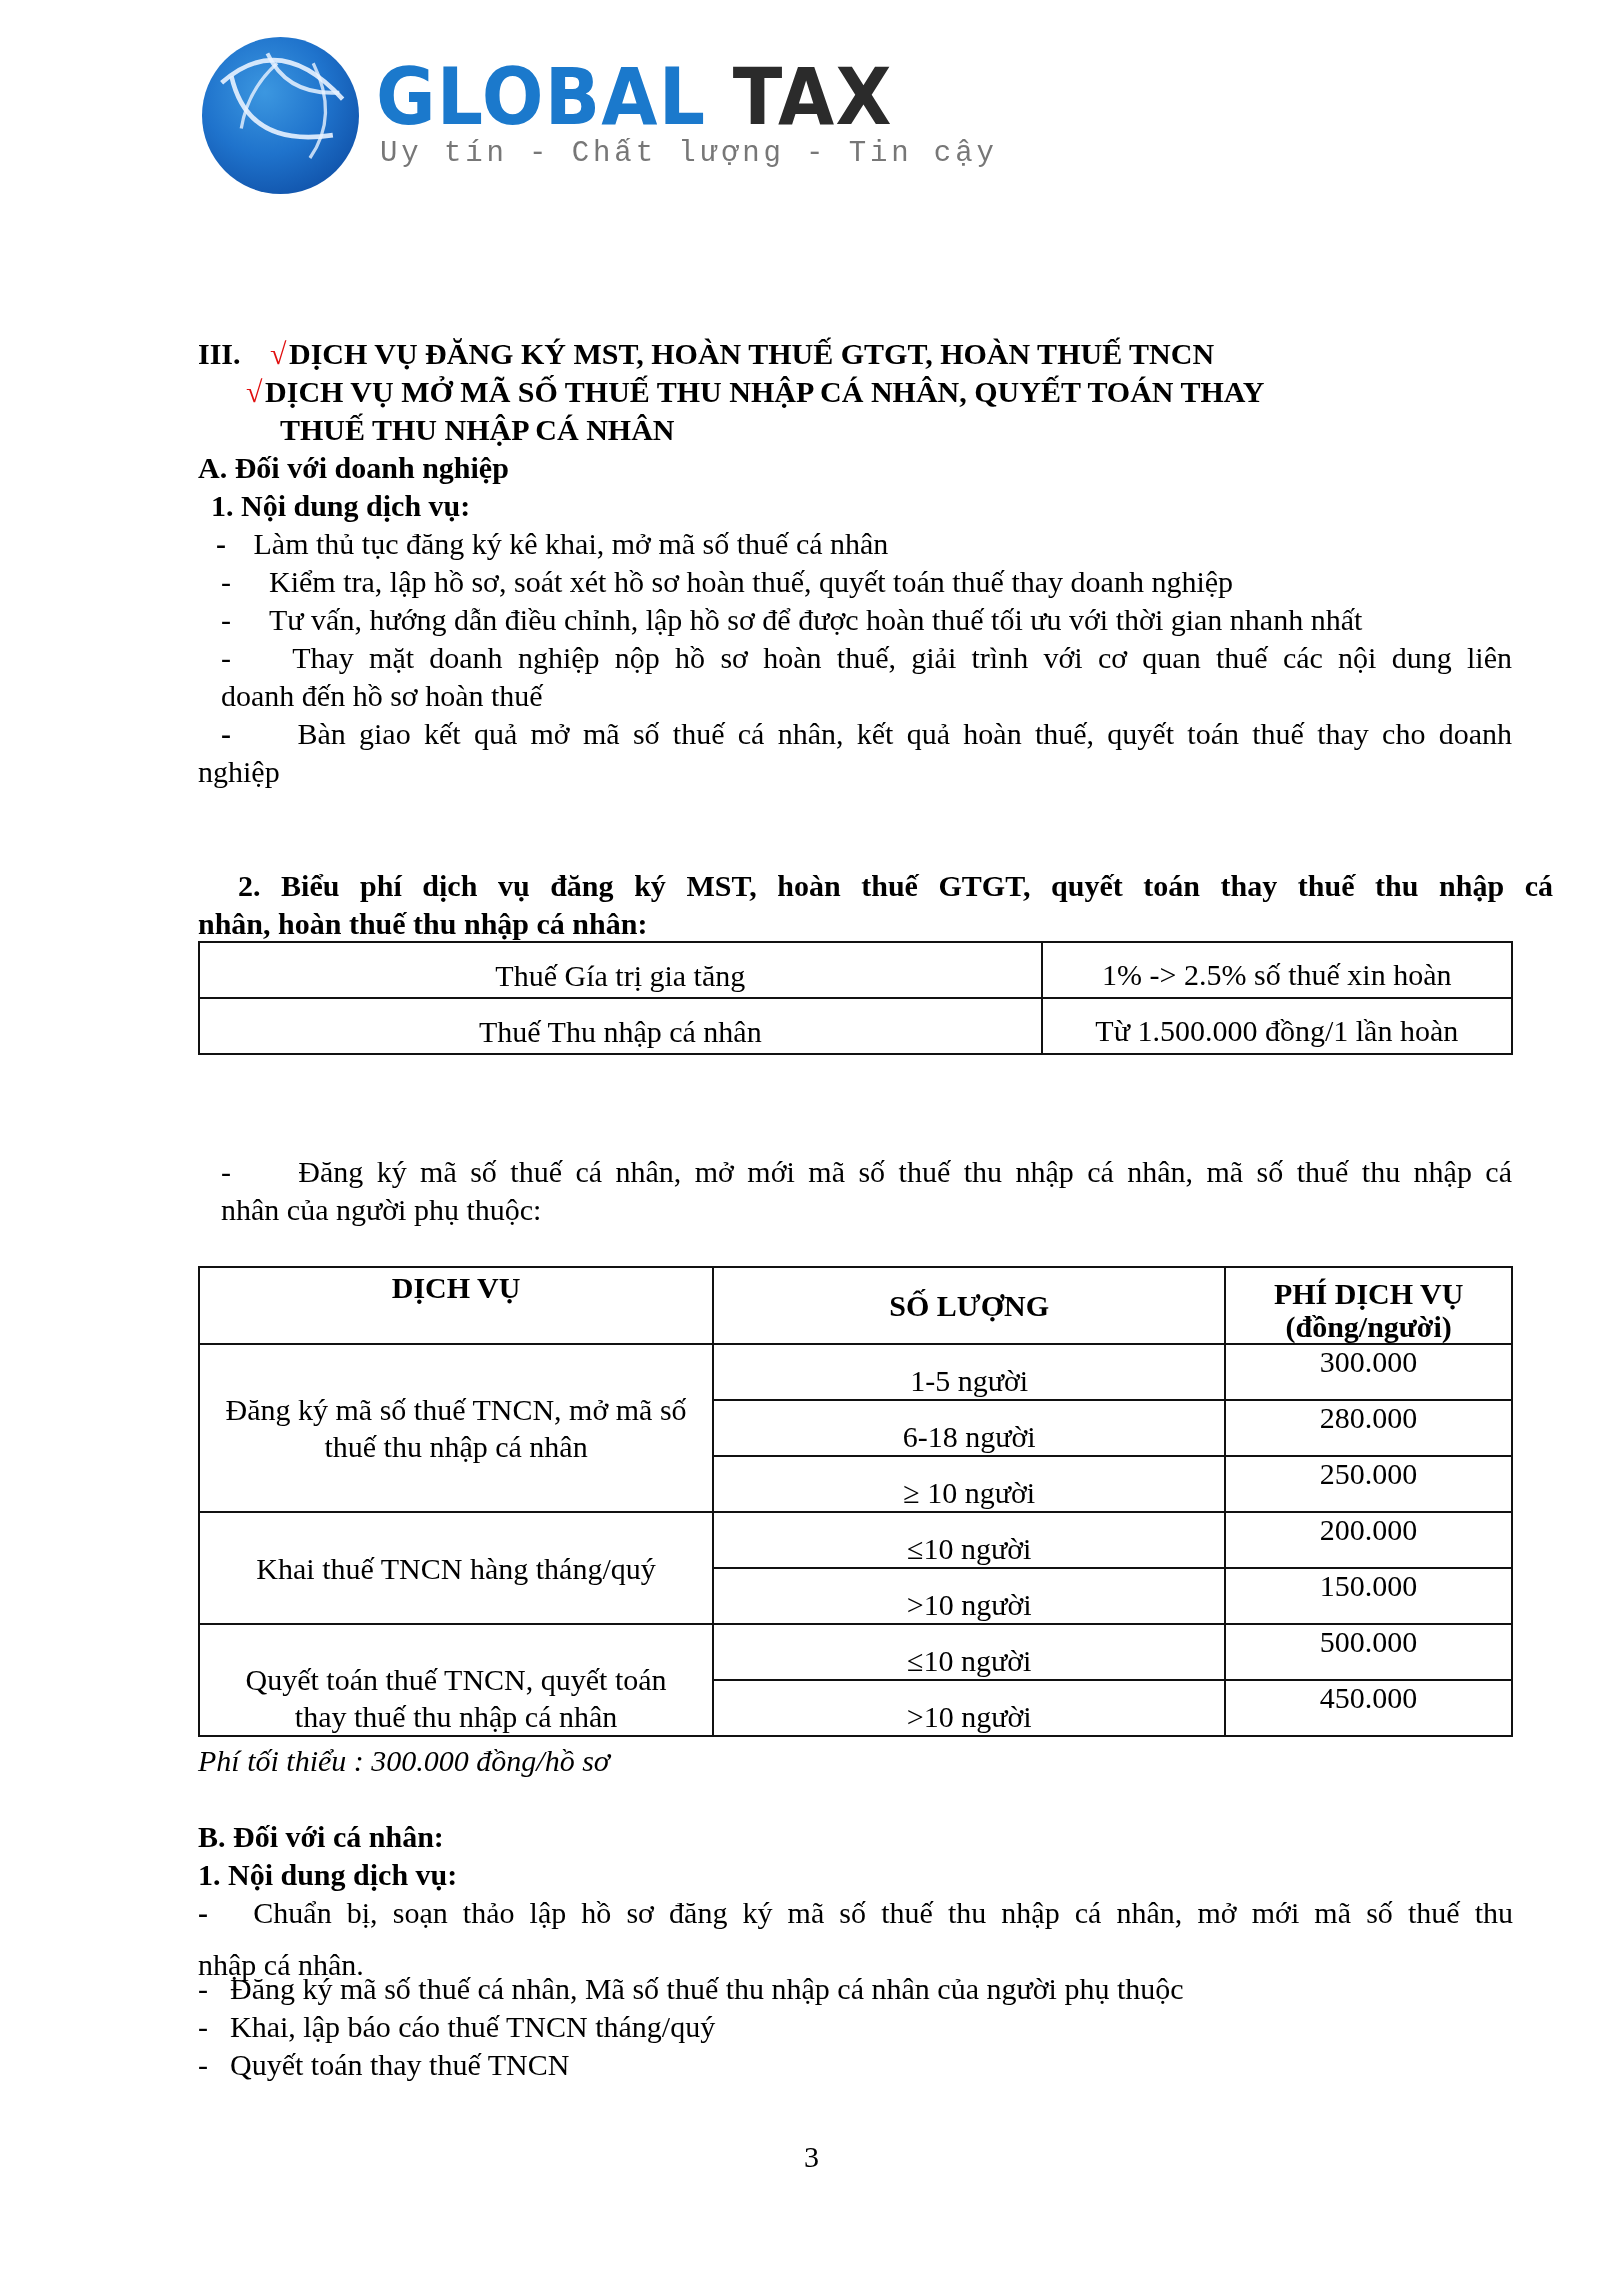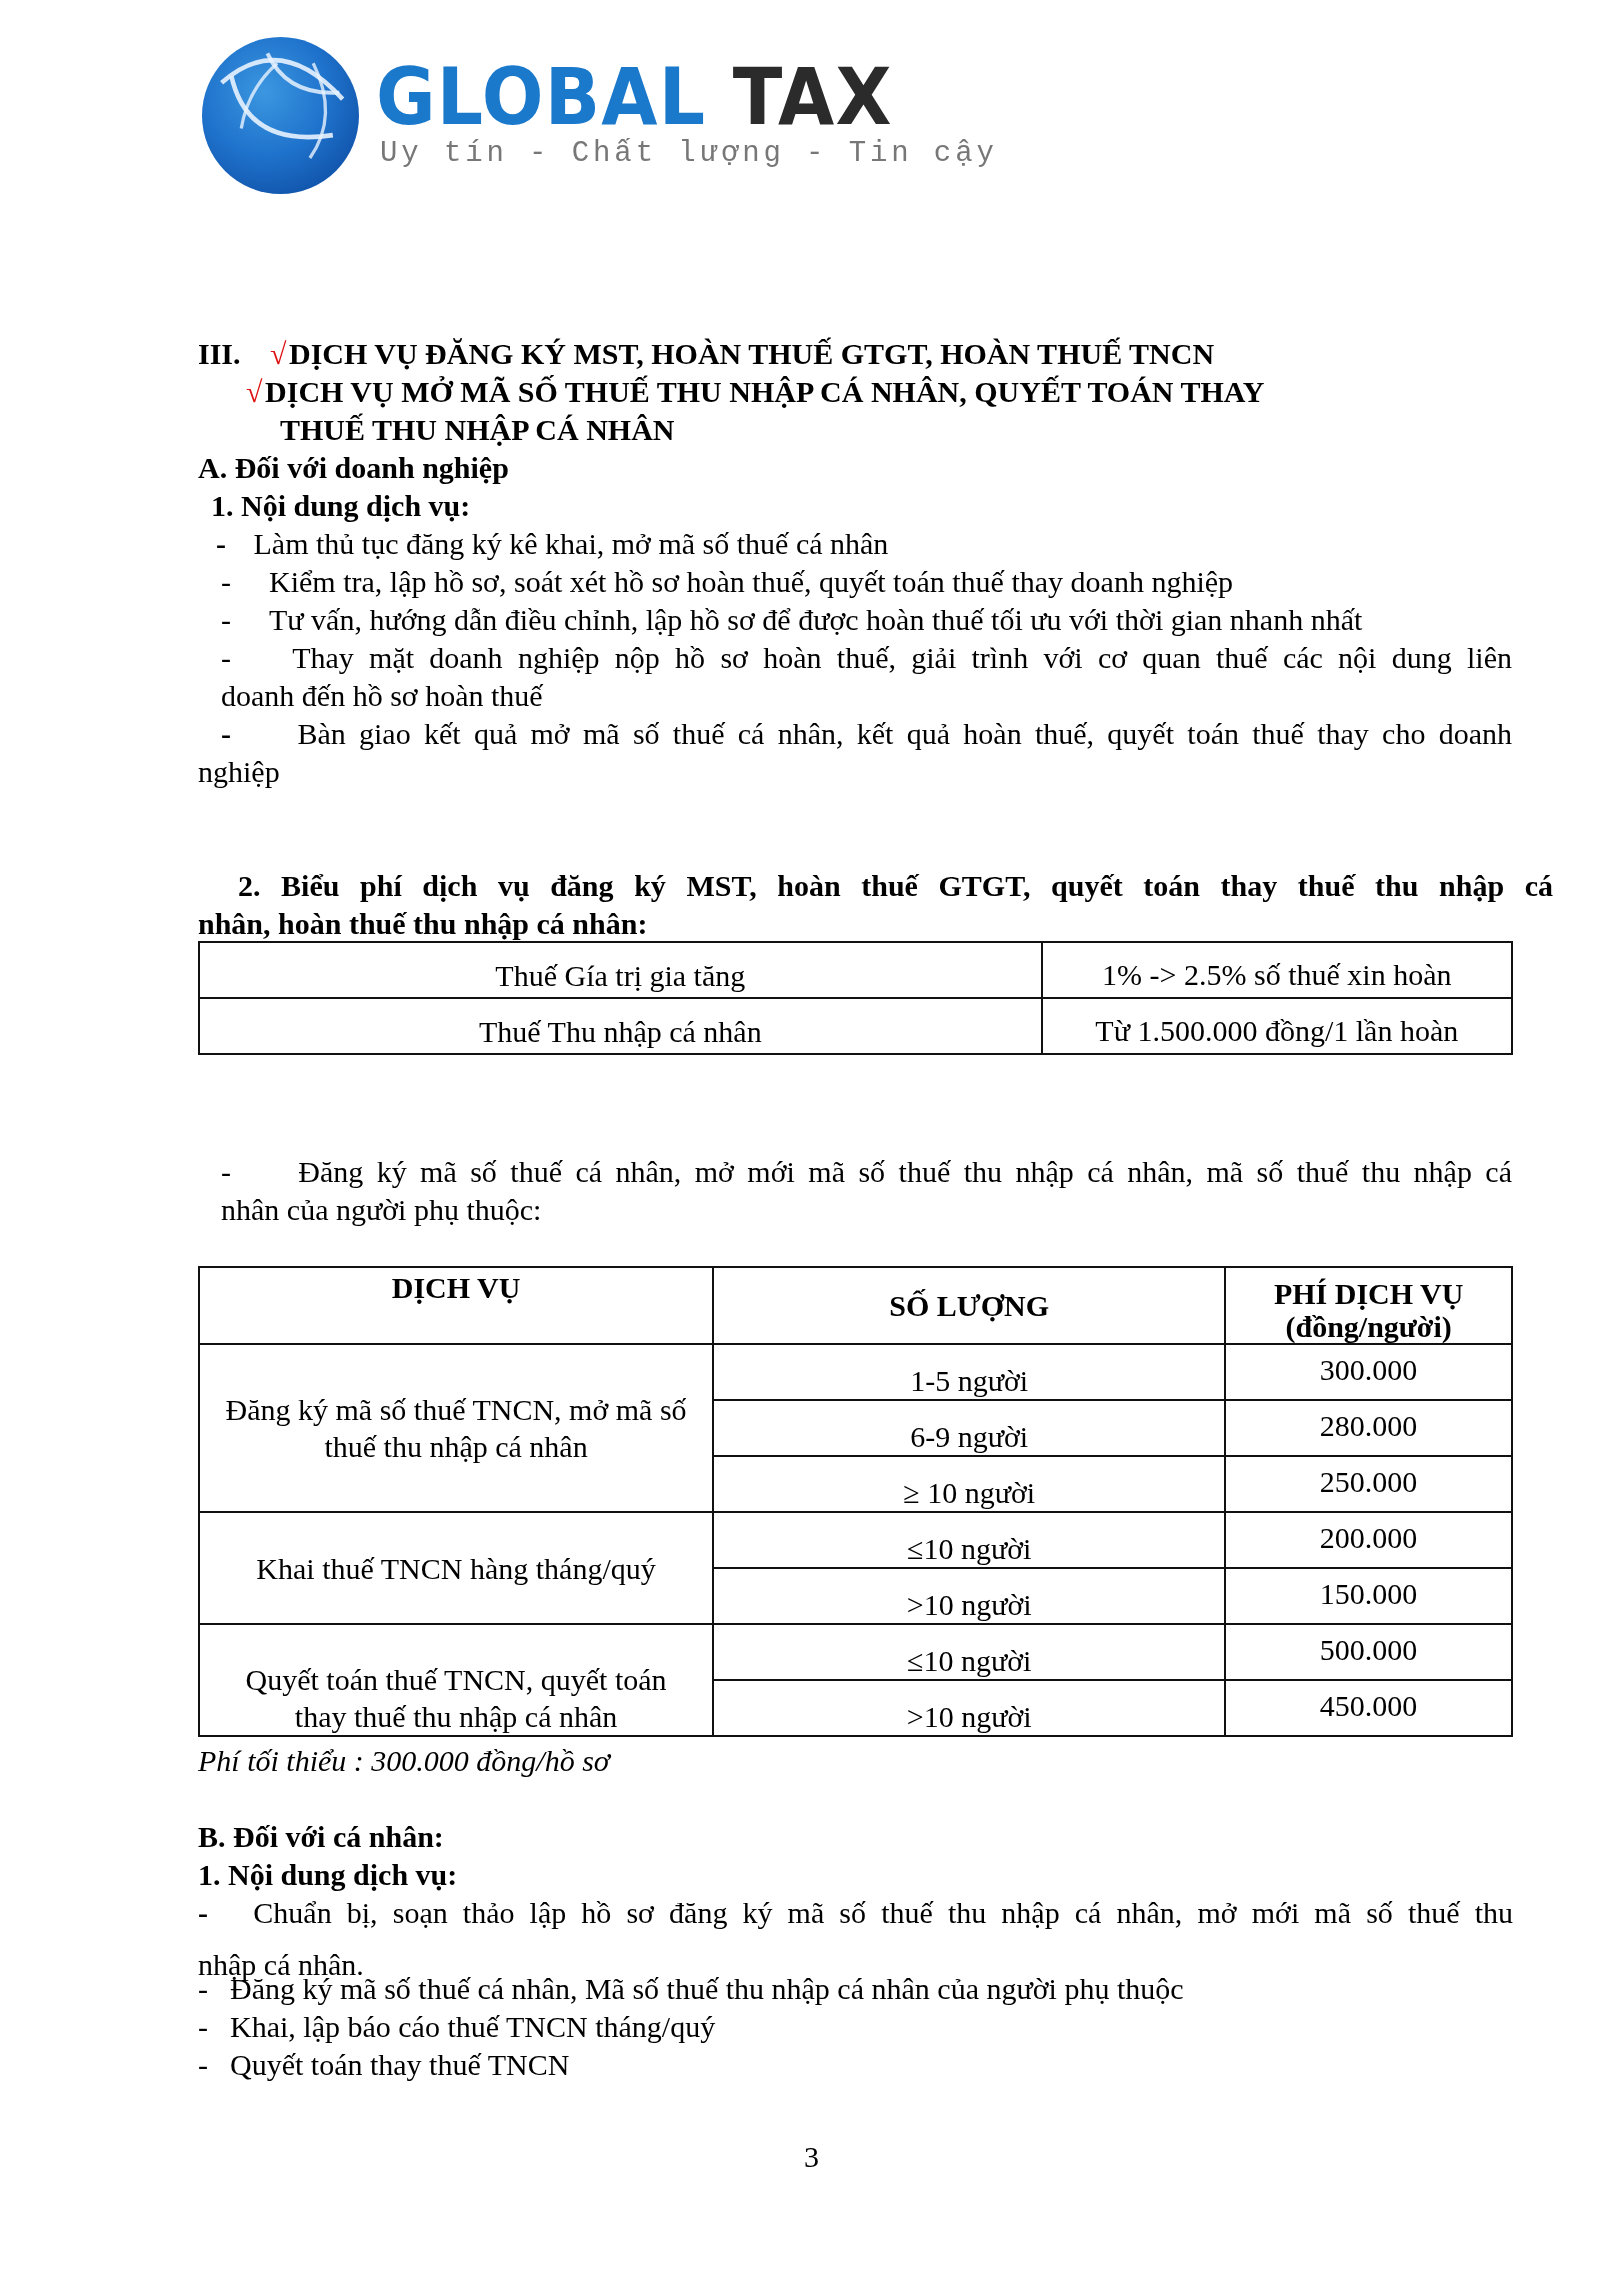--- a/index.html
+++ b/index.html
@@ -36,21 +36,21 @@
   .t2 { left: 198px; top: 1266px; width: 1315px; }
   .t2 col.c1 { width: 515px; }
   .t2 col.c2 { width: 513px; }
   .t2 col.c3 { width: 287px; }
   .t2 tr.h { height: 77px; }
   .t2 tr.r { height: 56px; }
   .t2 th.top { vertical-align: top; padding-top: 2.6px; }
   .t2 th.mid { vertical-align: middle; }
   .t2 th.fee { line-height: 33px; vertical-align: bottom; }
   .t2 td.qty { vertical-align: bottom; padding-bottom: 1.3px; }
-  .t2 td.fee { vertical-align: top; padding-top: 8px; }
+  .t2 td.fee { vertical-align: top; padding-top: 0px; }
   .t2 td.svc { line-height: 37px; }
   .t2 td.svc-bottom { vertical-align: bottom; line-height: 37px; }
   .page-num { left: 0; width: 1623px; top: 2140px; text-align: center; font-size: 30px; }
 </style>
 </head>
 <body>
 
 <div class="abs logo-globe">
   <svg width="157" height="157" viewBox="0 0 240 240">
     <path d="M30 70 Q120 -10 215 95" stroke="#e8f2ff" stroke-width="7" fill="none" opacity="0.9"></path>
@@ -140,21 +140,21 @@
 
   <tr class="r">
     <td rowspan="3" class="svc">
       <div>Đăng ký mã số thuế TNCN, mở mã số</div>
       <div>thuế thu nhập cá nhân</div>
     </td>
     <td class="qty">1-5 người</td>
     <td class="fee">300.000</td>
   </tr>
   <tr class="r">
-    <td class="qty">6-9 người</td>
+    <td class="qty">6-18 người</td>
     <td class="fee">280.000</td>
   </tr>
   <tr class="r">
     <td class="qty">≥ 10 người</td>
     <td class="fee">250.000</td>
   </tr>
 
   <tr class="r">
     <td rowspan="2" class="svc">
       <div>Khai thuế TNCN hàng tháng/quý</div>

